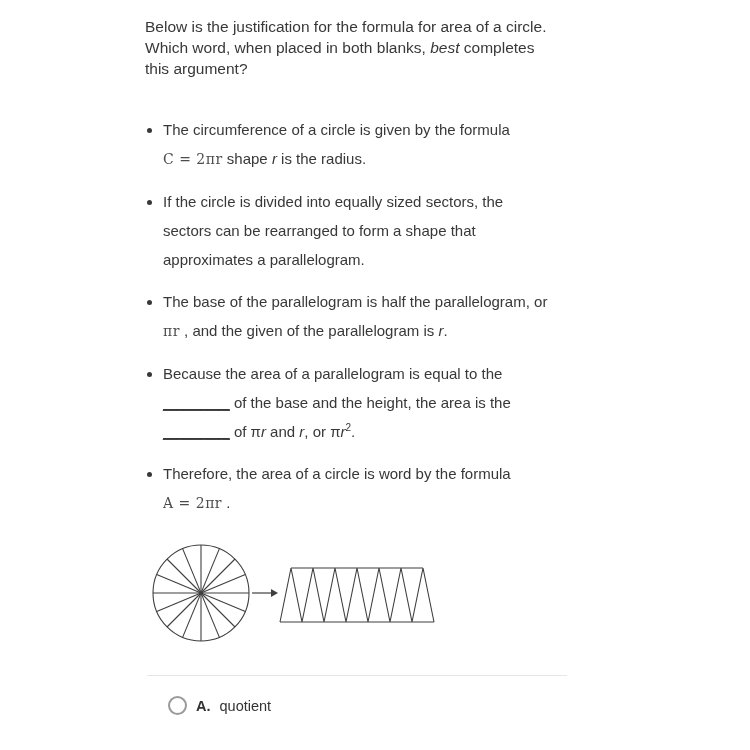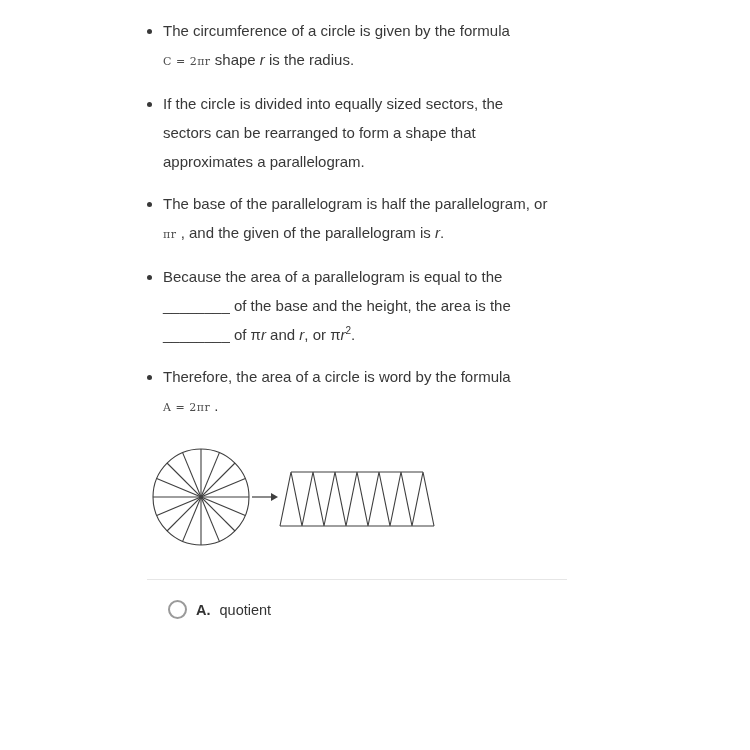--- a/index.html
+++ b/index.html
@@ -12,46 +12,47 @@
     position: relative;
   }
   .content { position: absolute; left: 145px; top: 16px; width: 412px; }
   .question { font-size: 15.5px; line-height: 21px; margin: 0 0 36px 0; width: 402px; }
   .question em { font-style: italic; }
   ul.justification { list-style: disc outside; margin: 0; padding: 0 0 0 18px; }
   ul.justification li { font-size: 15px; line-height: 29px; margin-bottom: 13px; width: 392px; }
   ul.justification em { font-style: italic; }
   .math {
     font-family: "DejaVu Serif", serif;
-    font-size: 11px;
+    font-size: 14px;
     color: #4c4c4c;
     letter-spacing: 0.5px;
     white-space: nowrap;
   }
-  .blank { letter-spacing: 0; }
+  .blank { letter-spacing: 0; text-decoration: underline; }
   sup { font-size: 10px; line-height: 0; }
   .diagram { margin-top: 22px; height: 112px; }
   .divider { border: 0; border-top: 1px solid #e6e6e6; margin: 23px 0 0 2px; width: 420px; }
   .answers { margin-top: 20px; padding-left: 23px; }
   .answer-row { display: flex; align-items: center; gap: 9px; font-size: 14.5px; color: #333333; }
   .radio {
     width: 15px; height: 15px;
     border: 2px solid #9a9a9a;
     border-radius: 50%;
     flex: 0 0 auto;
     background: #ffffff;
     cursor: pointer;
   }
   .answer-letter { font-weight: bold; }
 </style>
 </head>
 <body>
 
 <div class="content">
 
+  <p class="question"><span>Below is the justification for the formula for area of a circle. Which word, when placed in both blanks, </span><em>best</em><span> completes this argument?</span></p>
 
   <ul class="justification">
       <li><span>The circumference of a circle is given by the formula </span><span class="math">C = 2πr</span><span> shape </span><em>r</em><span> is the radius.</span></li>
       <li><span>If the circle is divided into equally sized sectors, the sectors can be rearranged to form a shape that approximates a parallelogram.</span></li>
       <li><span>The base of the parallelogram is half the parallelogram, or </span><span class="math">πr</span><span> , and the given of the parallelogram is </span><em>r</em><span>.</span></li>
       <li><span>Because the area of a parallelogram is equal to the </span><span class="blank">________</span><span> of the base and the height, the area is the </span><span class="blank">________</span><span> of π</span><em>r</em><span> and </span><em>r</em><span>, or π</span><em>r</em><sup>2</sup><span>.</span></li>
       <li><span>Therefore, the area of a circle is word by the formula </span><span class="math">A = 2πr</span><span> .</span></li>
     </ul>
 
   <div class="diagram">

